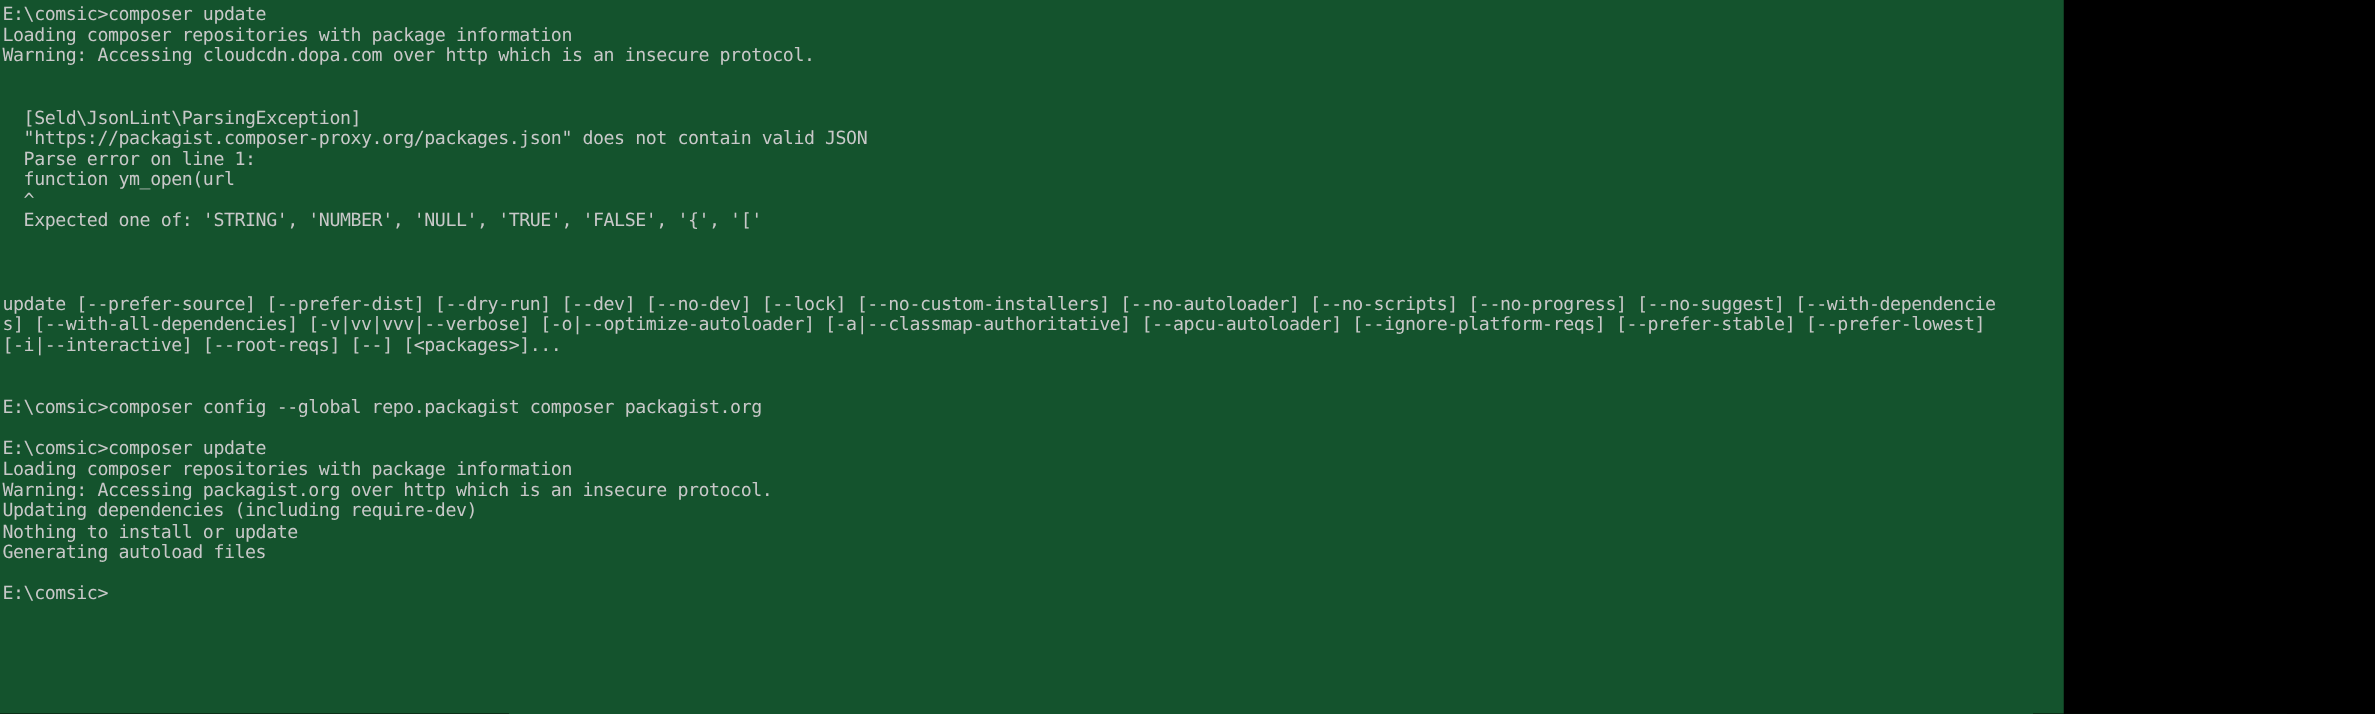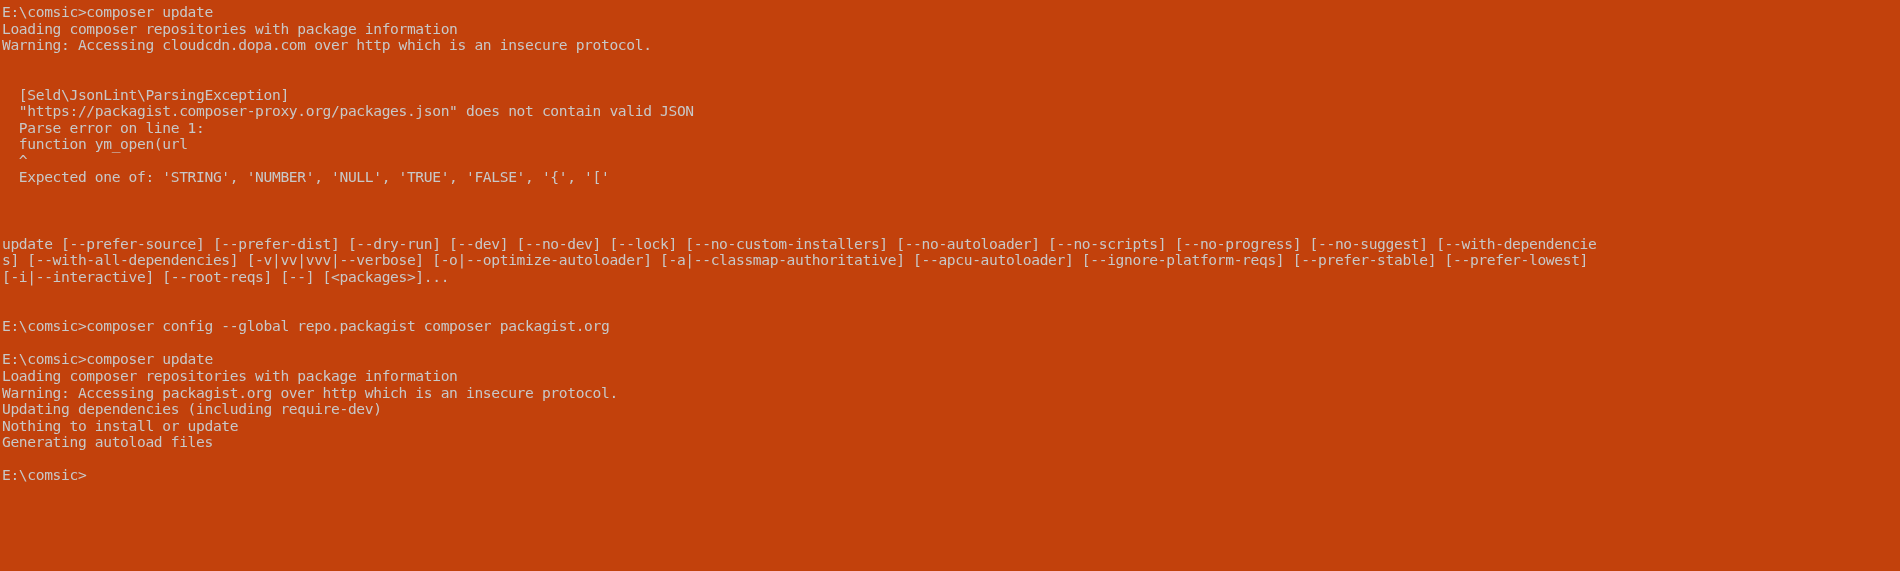--- a/index.html
+++ b/index.html
@@ -6,23 +6,23 @@
     margin: 0;
     padding: 0;
     background: #000000;
   }
   body {
     width: 1900px;
     height: 571px;
     overflow: hidden;
   }
   #terminal {
-    width: 1900px;
+    width: 1651px;
     height: 571px;
-    background: #c2410c;
+    background: #14532d;
     color: #c8c8c8;
     font-family: "DejaVu Sans Mono", "Liberation Mono", monospace;
     font-size: 14.6px;
     line-height: 16.55px;
     letter-spacing: -0.35px;
     padding: 4px 0 0 2px;
     box-sizing: border-box;
     white-space: pre;
     overflow: hidden;
   }

